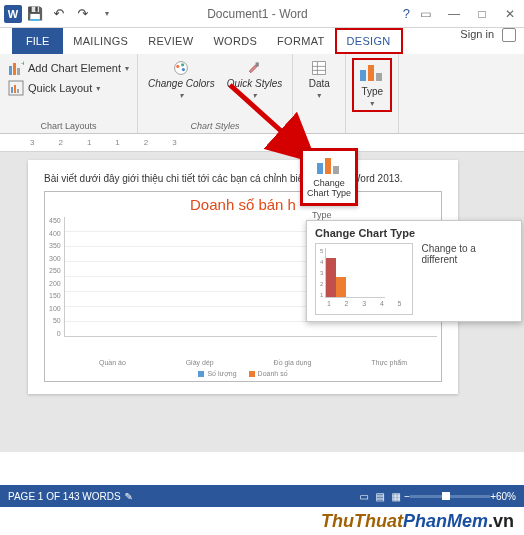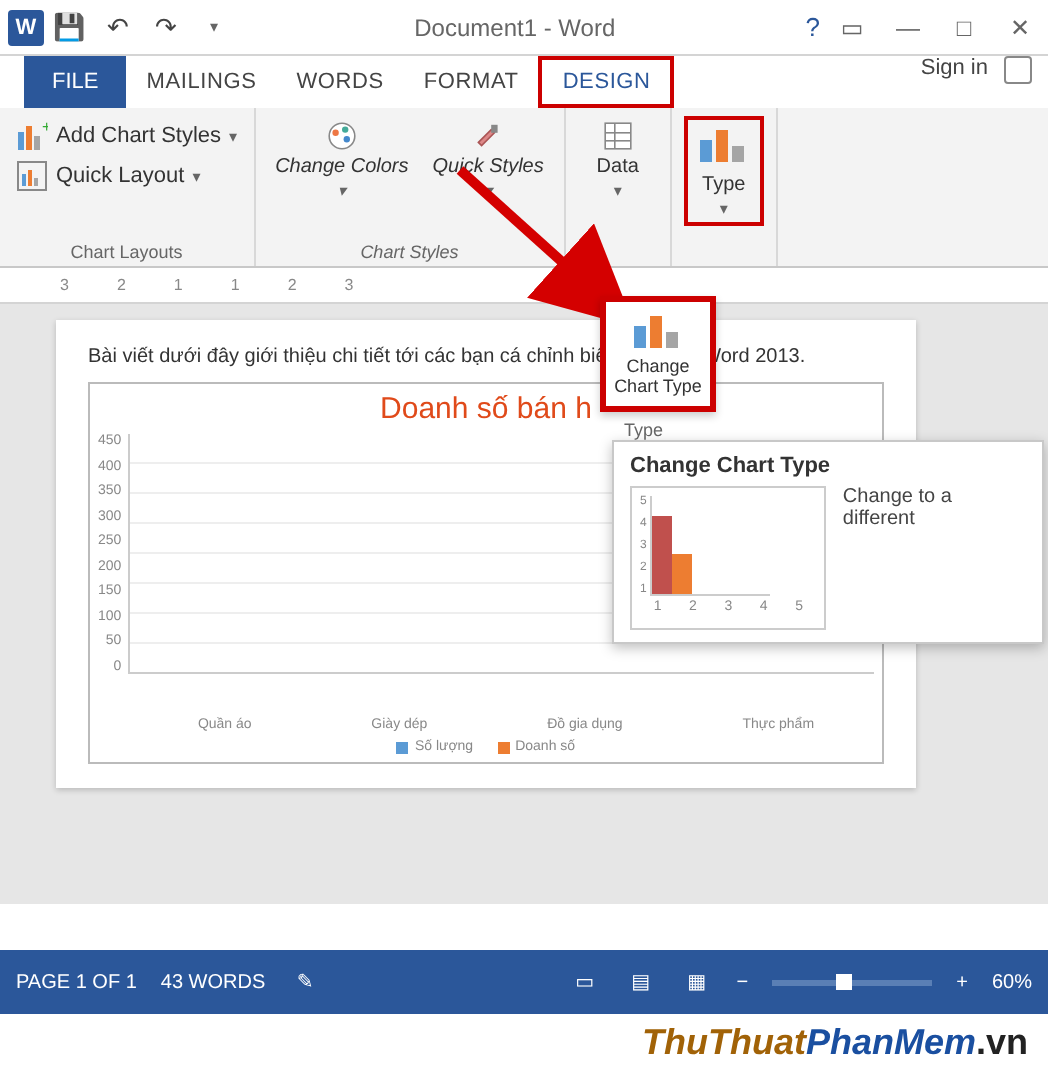--- a/index.html
+++ b/index.html
@@ -55,21 +55,21 @@
 
 .tooltip { position: absolute; top: 220px; left: 306px; background: #fff; border: 1px solid #c8c8c8; padding: 6px 8px; z-index: 7; box-shadow: 0 2px 6px rgba(0,0,0,.25); width: 216px; }
 .tooltip-title { font-size: 11px; font-weight: bold; color: #333; margin-bottom: 4px; }
 .tooltip-body { display: flex; gap: 8px; }
 .mini-chart { width: 100px; height: 72px; border: 1px solid #ccc; padding: 4px; }
 .mini-plot { display: flex; align-items: flex-end; justify-content: space-around; height: 50px; border-left:1px solid #ccc; border-bottom:1px solid #ccc; }
 .mini-plot .bar { width: 10px; }
 .mini-x { display:flex; justify-content:space-around; font-size:7px; color:#888; margin-top:2px; }
 .tooltip-text { font-size: 10px; color: #444; }
 
-.statusbar { position: absolute; bottom: 28px; left: 0; right: 0; height: 32px; background: #2b579a; display: flex; align-items: center; padding: 0 8px; color: #fff; font-size: 10px; gap: 12px; }
+.statusbar { position: absolute; bottom: 28px; left: 0; right: 0; height: 22px; background: #2b579a; display: flex; align-items: center; padding: 0 8px; color: #fff; font-size: 10px; gap: 0; }
 .statusbar .spacer { flex: 1; }
 .statusbar .zoom-slider { width: 80px; height: 3px; background: #5a7fb5; position: relative; }
 .statusbar .zoom-slider::after { content:""; position:absolute; left:40%; top:-3px; width:8px; height:8px; background:#fff; }
 .sb-icon { width:16px; height:16px; display:inline-flex; align-items:center; justify-content:center; }
 
 .watermark { position: absolute; bottom: 0; left: 0; right: 0; height: 28px; background: #fff; display: flex; align-items: center; justify-content: flex-end; padding-right: 10px; font-size: 18px; font-weight: bold; font-style: italic; }
 .wm-red { color: #a16207; }
 .wm-blue { color: #1a4fa0; }
 .wm-vn { color: #222; font-style: normal; }
 
@@ -92,41 +92,42 @@
     <span>▭</span>
     <span>—</span>
     <span>□</span>
     <span>✕</span>
   </div>
 </div>
 
 <div class="ribbon-tabs">
   <div class="tab-file">FILE</div>
   <div class="tab">MAILINGS</div>
+  <div class="tab">REVIEW</div>
   <div class="tab">WORDS</div>
   <div class="tab">FORMAT</div>
   <div class="tab active">DESIGN</div>
   <div class="signin">
     <span>Sign in</span>
     <span class="signin-icon"></span>
   </div>
 </div>
 
 <div class="ribbon">
   <div class="group">
     <div class="btn-sm">
       <span class="icon16">
         <svg viewBox="0 0 16 16">
             <rect x="1" y="6" width="3" height="9" fill="#5b9bd5"></rect>
             <rect x="5" y="3" width="3" height="12" fill="#ed7d31"></rect>
             <rect x="9" y="8" width="3" height="7" fill="#a5a5a5"></rect>
             <text x="13" y="6" font-size="8" fill="#3a3">+</text>
           </svg>
       </span>
-      <span>Add Chart Styles</span>
+      <span>Add Chart Element</span>
       <span class="drop">▾</span>
     </div>
     <div class="btn-sm">
       <span class="icon16">
         <svg viewBox="0 0 16 16">
             <rect x="1" y="1" width="14" height="14" fill="none" stroke="#888"></rect>
             <rect x="3" y="7" width="2" height="6" fill="#5b9bd5"></rect>
             <rect x="6" y="5" width="2" height="8" fill="#ed7d31"></rect>
             <rect x="9" y="9" width="2" height="4" fill="#a5a5a5"></rect>
           </svg>

